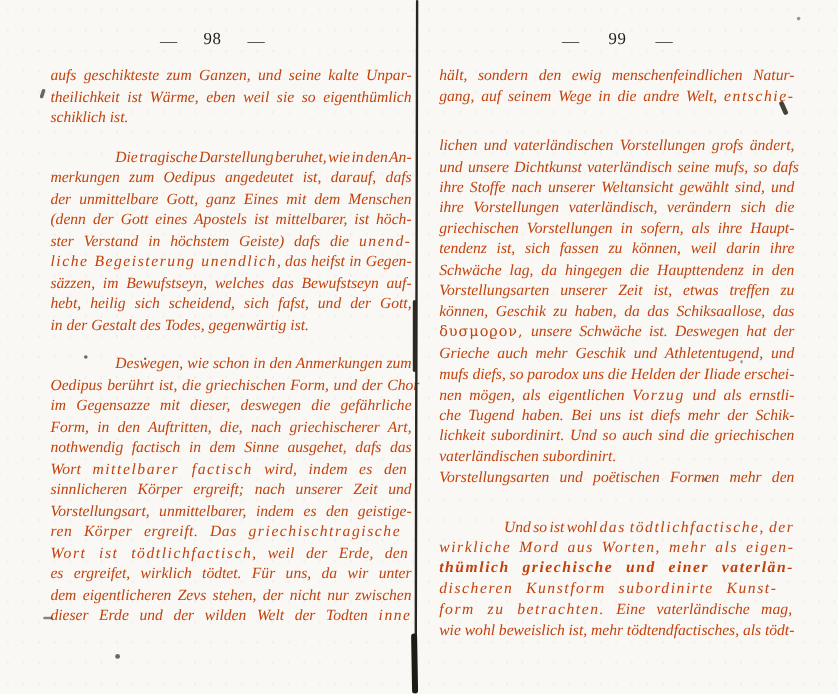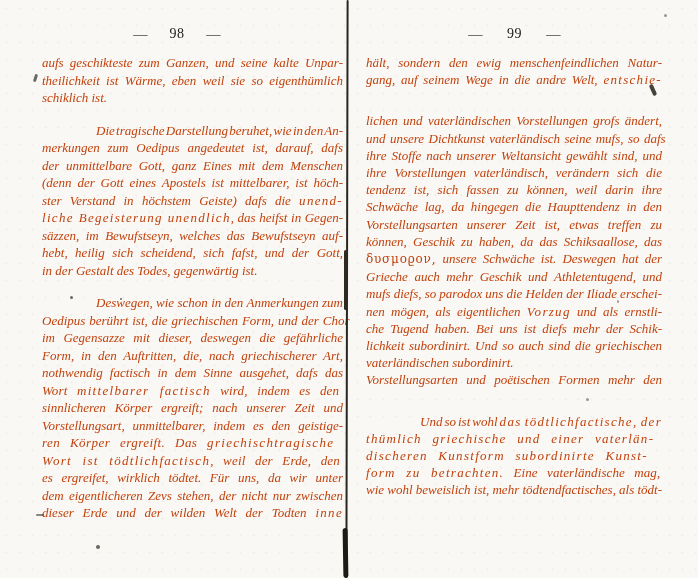--- a/index.html
+++ b/index.html
@@ -102,36 +102,38 @@
     </div>
   </div>
 <div class="page-text page-right-text">
     <div class="paragraph">
       <div class="line"><span class="lc" style="word-spacing: 5.525px;"><span class="">hält, sondern den ewig menschenfeindlichen Natur-</span></span></div>
       <div class="line"><span class="lc" style="word-spacing: 2.50195px;"><span class="">gang, auf seinem Wege in die andre Welt, </span><span class="em">entschie-</span></span></div>
       <div class="line"><span class="lc" style="word-spacing: 2.10312px; margin-top: 24px;"><span class="">lichen und vaterländischen Vorstellungen grofs ändert,</span></span></div>
       <div class="line"><span class="lc" style="word-spacing: 1.19196px;"><span class="">und unsere Dichtkunst vaterländisch seine mufs, so dafs</span></span></div>
       <div class="line"><span class="lc" style="word-spacing: 1.84375px;"><span class="">ihre Stoffe nach unserer Weltansicht gewählt sind, und</span></span></div>
       <div class="line"><span class="lc" style="word-spacing: 4.70625px;"><span class="">ihre Vorstellungen vaterländisch, verändern sich die</span></span></div>
+      <div class="line"><span class="lc" style="word-spacing: 3.375px;"><span class="">griechischen Vorstellungen in sofern, als ihre Haupt-</span></span></div>
       <div class="line"><span class="lc" style="word-spacing: 4.83398px;"><span class="">tendenz ist, sich fassen zu können, weil darin ihre</span></span></div>
       <div class="line"><span class="lc" style="word-spacing: 3.39509px;"><span class="">Schwäche lag, da hingegen die Haupttendenz in den</span></span></div>
       <div class="line"><span class="lc" style="word-spacing: 5.85938px;"><span class="">Vorstellungsarten unserer Zeit ist, etwas treffen zu</span></span></div>
       <div class="line"><span class="lc" style="word-spacing: 2.98214px;"><span class="">können, Geschik zu haben, da das Schiksaallose, das</span></span></div>
       <div class="line"><span class="lc" style="word-spacing: 2.85156px;"><span class="greek">δυσμοϱον,</span><span class=""> unsere Schwäche ist. Deswegen hat der</span></span></div>
       <div class="line"><span class="lc" style="word-spacing: 3.34115px;"><span class="">Grieche auch mehr Geschik und Athletentugend, und</span></span></div>
       <div class="line"><span class="lc" style="word-spacing: -0.114583px;"><span class="">mufs diefs, so parodox uns die Helden der Iliade erschei-</span></span></div>
       <div class="line"><span class="lc" style="word-spacing: 3.10045px;"><span class="">nen mögen, als eigentlichen </span><span class="em">Vorzug</span><span class=""> und als ernstli-</span></span></div>
       <div class="line"><span class="lc" style="word-spacing: 2.96181px;"><span class="">che Tugend haben. Bei uns ist diefs mehr der Schik-</span></span></div>
       <div class="line"><span class="lc" style="word-spacing: 1.50223px;"><span class="">lichkeit subordinirt. Und so auch sind die griechischen</span></span></div>
       <div class="line short"><span class="lc"><span class="">vaterländischen subordinirt.</span></span></div>
       <div class="line"><span class="lc" style="word-spacing: 5.25625px;"><span class="">Vorstellungsarten und poëtischen Formen mehr den</span></span></div>
     </div>
     <div class="paragraph indent">
       <div class="line"><span class="lc" style="word-spacing: -1.23177px;"><span class="">Und so ist wohl </span><span class="em">das tödtlichfactische, der</span></span></div>
-      <div class="line"><span class="lc" style="word-spacing: 6px; letter-spacing: 0.192969px;"><span class="em">thümlich griechische und einer vaterlän-</span></span></div>
+      <div class="line"><span class="lc" style="word-spacing: 2.0599px;"><span class="em">wirkliche Mord aus Worten, mehr als eigen-</span></span></div>
+      <div class="line"><span class="lc" style="word-spacing: 6px; letter-spacing: 0.192969px; font-weight: bold;"><span class="em">thümlich griechische und einer vaterlän-</span></span></div>
       <div class="line"><span class="lc" style="word-spacing: 6px; letter-spacing: 0.361779px;"><span class="em">discheren Kunstform subordinirte Kunst-</span></span></div>
       <div class="line"><span class="lc" style="word-spacing: 6px; letter-spacing: 0.0926847px;"><span class="em">form zu betrachten.</span><span class=""> Eine vaterländische mag,</span></span></div>
       <div class="line"><span class="lc" style="word-spacing: -0.0647321px;"><span class="">wie wohl beweislich ist, mehr tödtendfactisches, als tödt-</span></span></div>
     </div>
   </div>
 
 <div class="gutter-line"></div>
 <div class="gutter-bump"></div>
 <div class="gutter-bulge"></div>
 

